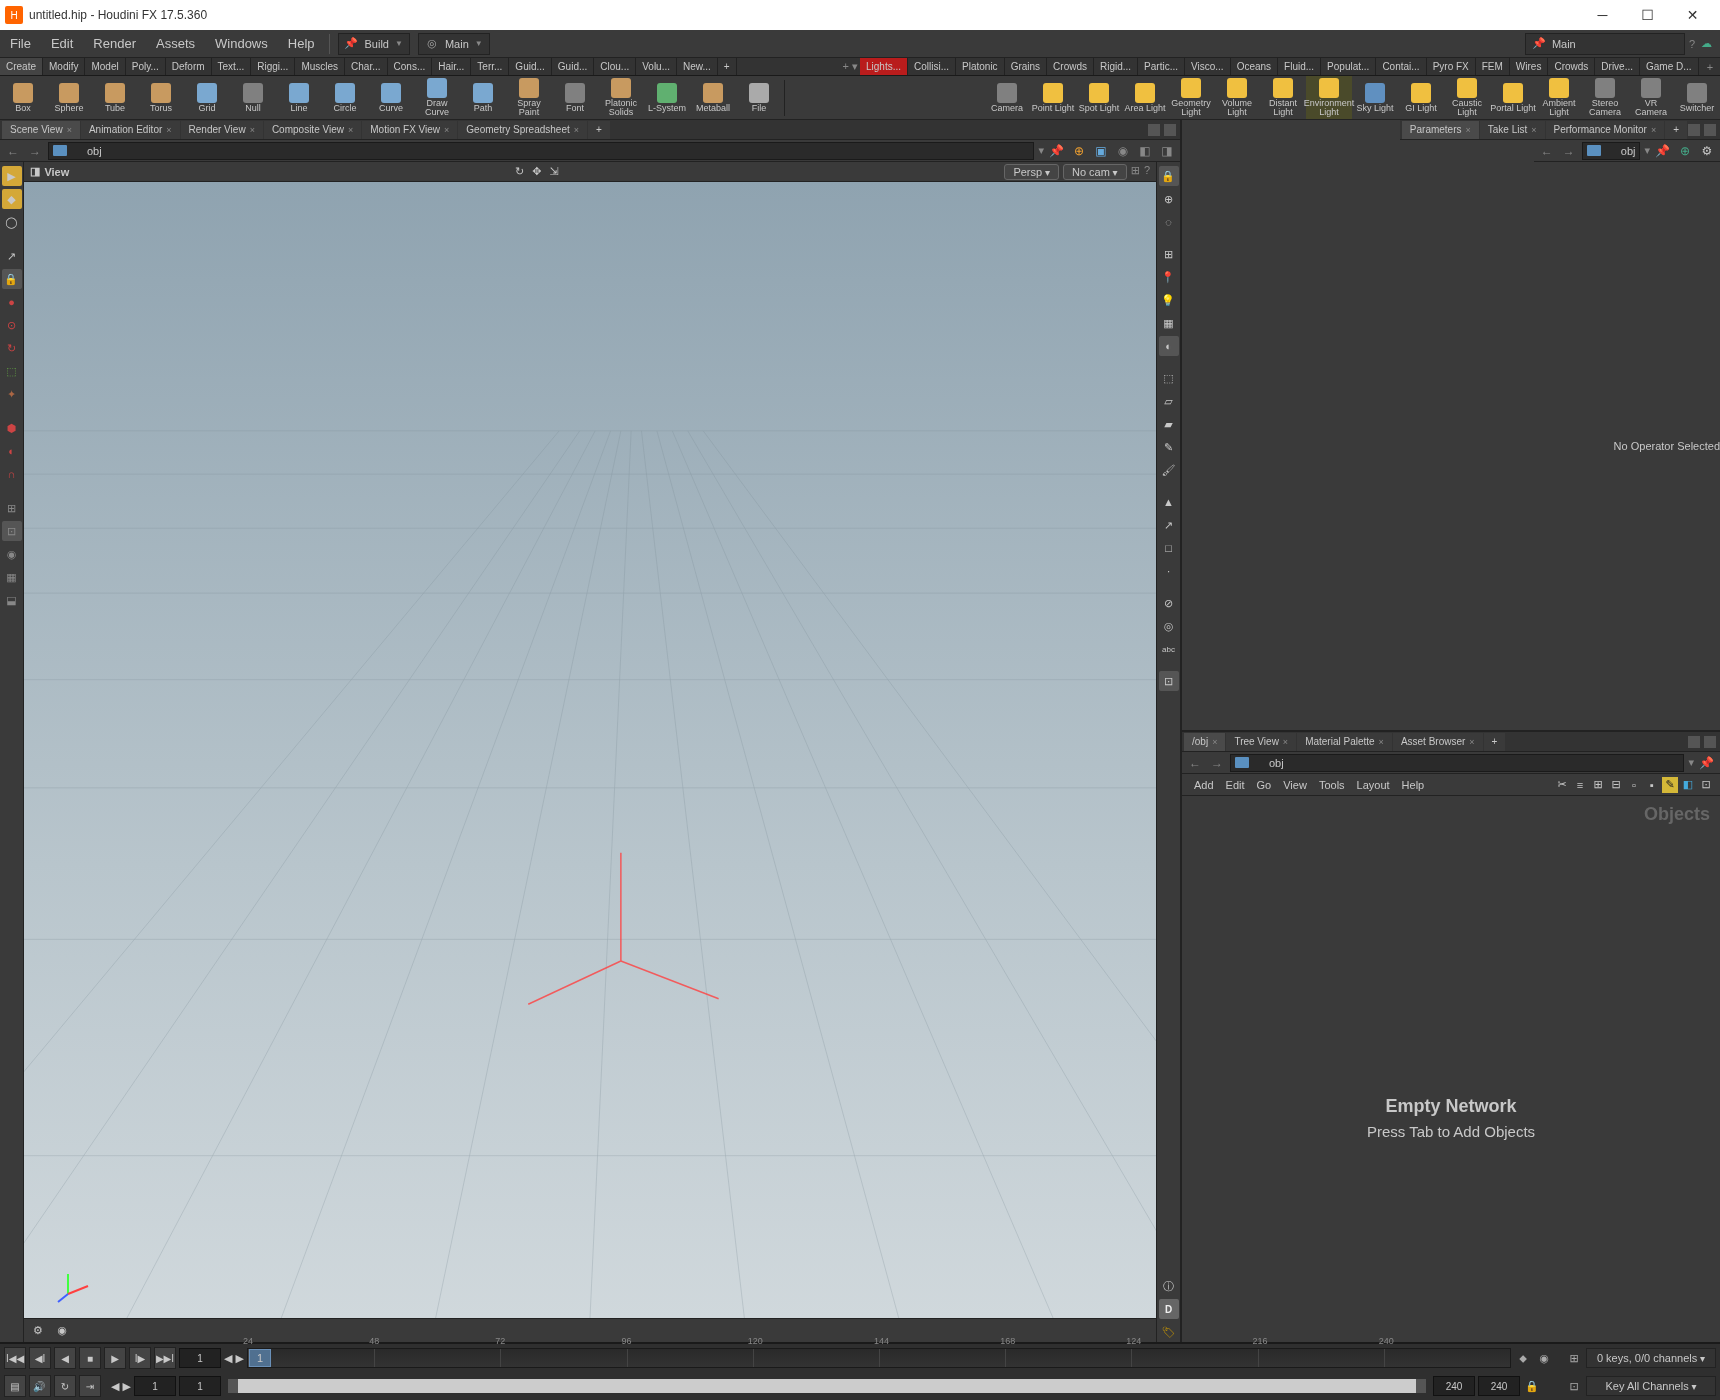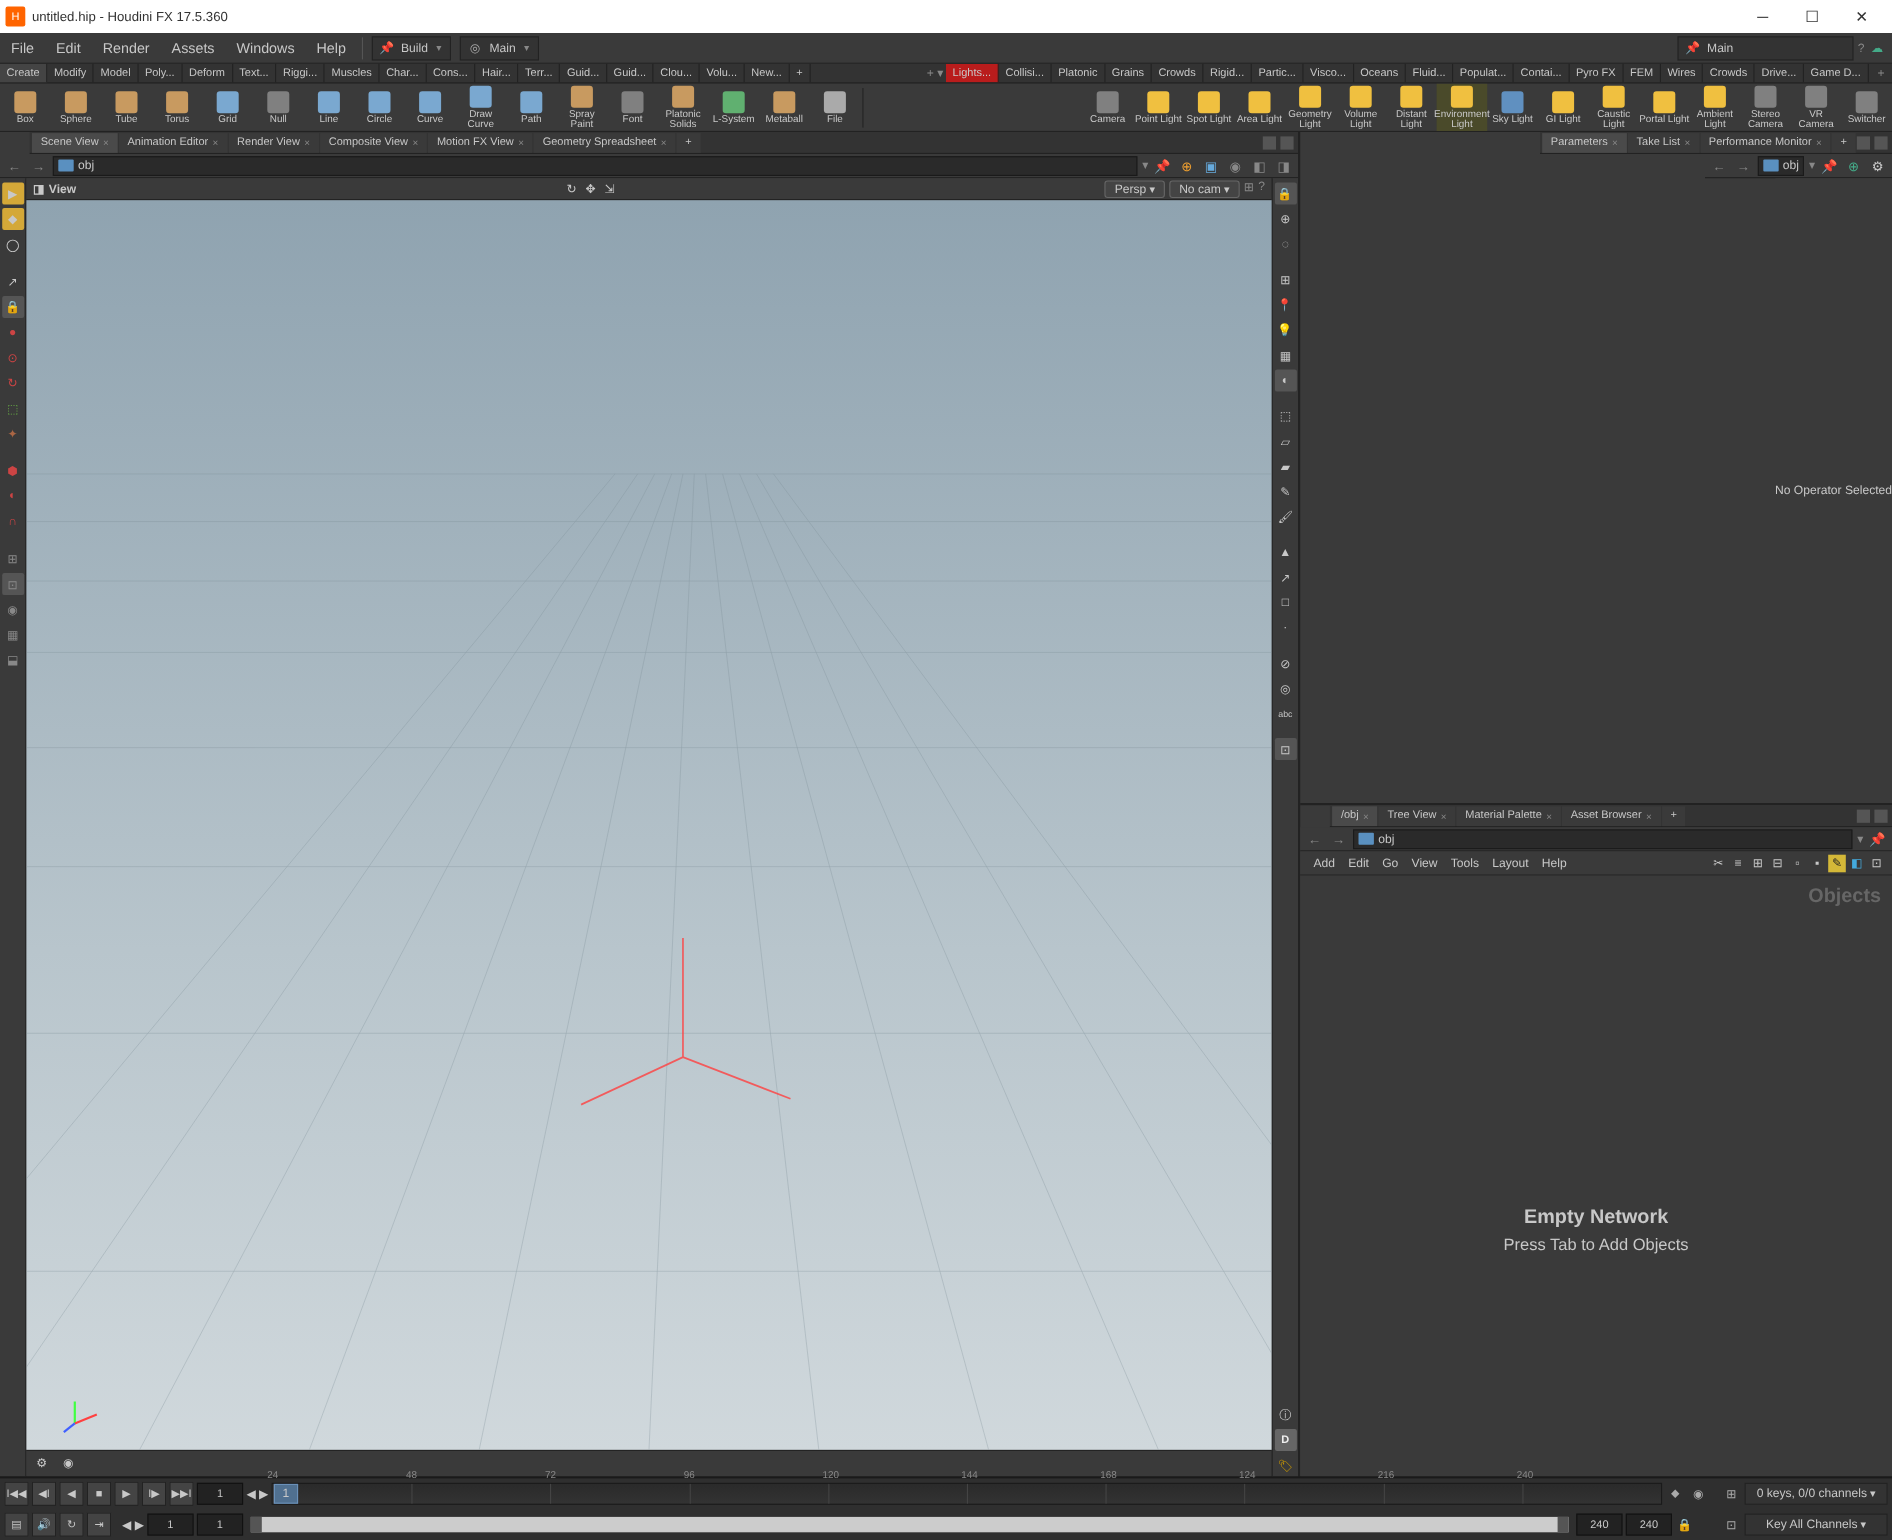--- a/index.html
+++ b/index.html
@@ -28,30 +28,30 @@
 .shelf-tools { height:44px; background:#3a3a3a; display:flex; align-items:center; border-bottom:1px solid #222; overflow:hidden; }
 .shelf-tools .tool { width:46px; height:44px; display:flex; flex-direction:column; align-items:center; justify-content:center; cursor:pointer; gap:1px; }
 .shelf-tools .tool .ico { width:20px; height:20px; border-radius:3px; }
 .shelf-tools .tool span { font-size:9px; text-align:center; line-height:9px; }
 .shelf-tools .vsep { width:1px; height:36px; background:#222; margin:0 2px; }
 
 .main { display:flex; height:1222px; }
 .left-col { flex:1; display:flex; flex-direction:column; border-right:2px solid #222; }
 .right-col { width:538px; display:flex; flex-direction:column; }
 
-.pane-tabs { height:20px; background:#333; display:flex; align-items:center; border-bottom:1px solid #222; gap:1px; padding-left:2px;margin-left:27px; }
+.pane-tabs { height:20px; background:#333; display:flex; align-items:center; border-bottom:1px solid #222; gap:1px; padding-left:2px; }
 .pane-tab { padding:2px 8px; background:#3a3a3a; font-size:10px; cursor:pointer; display:flex; align-items:center; gap:4px; height:18px; }
 .pane-tab.active { background:#4a4a4a; }
 .pane-tab .x { font-size:9px; color:#888; }
 .pane-tabs .end { flex:1; display:flex; justify-content:flex-end; padding-right:4px; gap:4px; align-items:center; }
 .pane-tabs .sq { width:12px; height:12px; background:#555; cursor:pointer; }
 
 .pathbar { height:22px; background:#3a3a3a; display:flex; align-items:center; gap:4px; padding:0 4px; border-bottom:1px solid #222; }
 .nav-btn { width:18px; height:18px; display:flex; align-items:center; justify-content:center; color:#888; cursor:pointer; font-size:12px; }
-.path-input { flex:1; height:18px; background:#2a2a2a; border:1px solid #1a1a1a; display:flex; align-items:center; padding:0 4px; gap:4px; }
+.path-input { flex:1; height:18px; background:#2a2a2a; border:1px solid #1a1a1a; display:flex; align-items:center; padding:0 4px; gap:20px; }
 .path-input .folder { width:14px; height:11px; background:#5a90c0; border-radius:1px; }
 .path-input span { font-size:11px; }
 .pathbar .ricon { width:18px; height:18px; display:flex; align-items:center; justify-content:center; cursor:pointer; font-size:12px; }
 
 .viewport-wrap { flex:1; display:flex; position:relative; }
 .vp-left-tools { width:24px; background:#3a3a3a; display:flex; flex-direction:column; align-items:center; gap:3px; padding-top:4px; border-right:1px solid #222; }
 .vt { width:20px; height:20px; border-radius:2px; cursor:pointer; display:flex; align-items:center; justify-content:center; }
 .vt.on { background:#555; }
 .vt.yellow { background:#d4a838; }
 .vp-right-tools { width:24px; background:#3a3a3a; display:flex; flex-direction:column; align-items:center; gap:3px; padding-top:4px; border-left:1px solid #222; }

